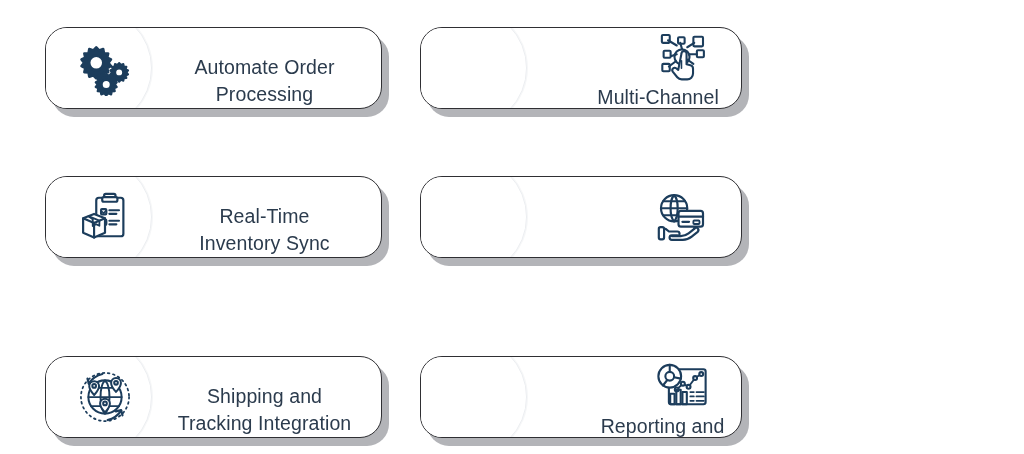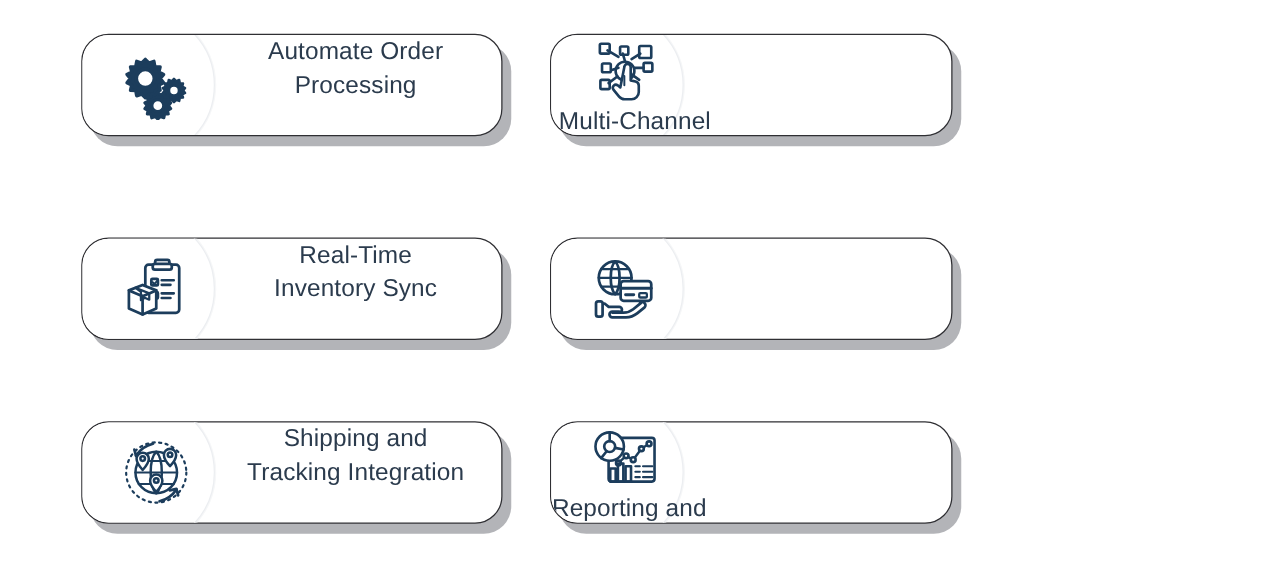--- a/index.html
+++ b/index.html
@@ -22,31 +22,30 @@
 
   .card {
     position: absolute;
     box-sizing: border-box;
     background: #ffffff;
     border: 1.6px solid #2f2f33;
     border-radius: 22px;
     box-shadow: 7px 8px 0 0 #b3b4b8;
     overflow: hidden;
     display: flex;
-    align-items: flex-start;
-    margin-left: 20px;
+    align-items: flex-end;
   }
 
   
   .col-left  { left: 45px;  width: 337px; }
   .col-right { left: 420px; width: 322px; flex-direction: column; }
 
   .row-1 { top: 27px;  height: 82px; }
-  .row-2 { top: 190px; height: 82px; }
-  .row-3 { top: 337px; height: 82px; }
+  .row-2 { top: 176px; height: 82px; }
+  .row-3 { top: 356px; height: 82px; }
 
   
   .icon-disc {
     position: absolute;
     left: -14px;
     top: 50%;
     transform: translateY(-50%);
     width: 118px;
     height: 118px;
     border-radius: 50%;

